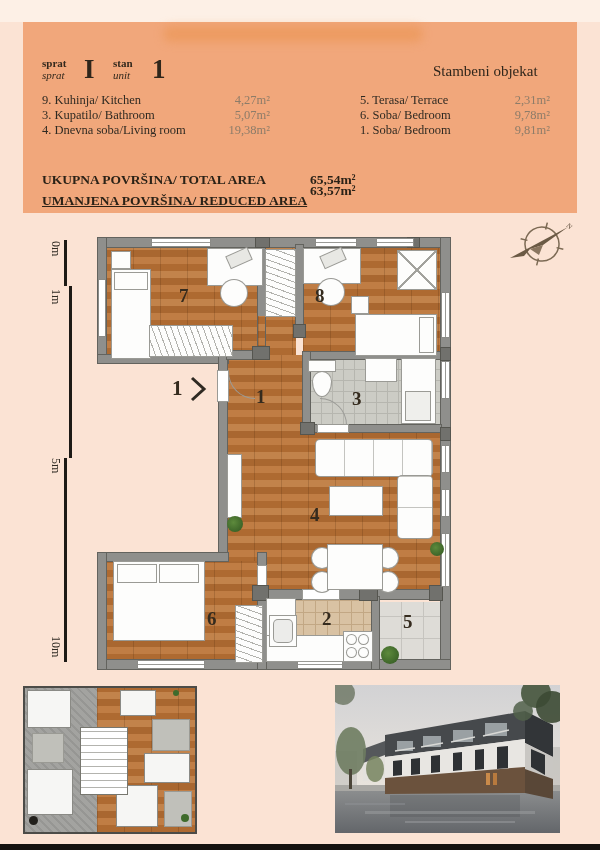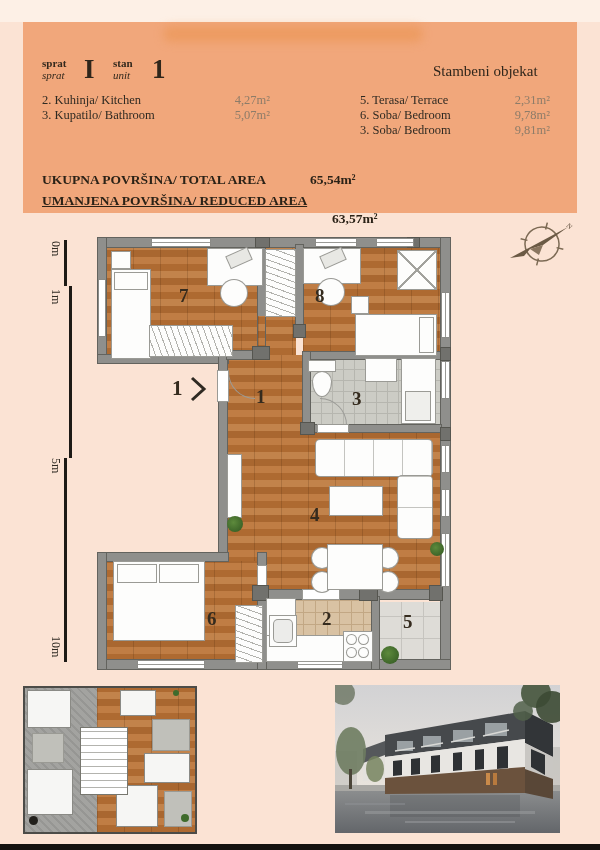--- a/index.html
+++ b/index.html
@@ -84,47 +84,51 @@
   <div class="abs stack" style="left:90px;top:35px;">
     <div class="b">stan</div>
     <div class="i">unit</div>
   </div>
   <div class="abs bignum" style="left:129px;top:32px;">1</div>
 
   <div class="abs typ" style="left:410px;top:41px;">Stambeni objekat</div>
 
   <div class="abs rlist" style="left:19px;top:71px;width:228px;">
     <div class="row">
-        <span>2. Kuhinja/ Kitchen</span>
+        <span>9. Kuhinja/ Kitchen</span>
         <span class="rarea">4,27m²</span>
       </div>
     <div class="row">
         <span>3. Kupatilo/ Bathroom</span>
         <span class="rarea">5,07m²</span>
       </div>
+    <div class="row">
+        <span>4. Dnevna soba/Living room</span>
+        <span class="rarea">19,38m²</span>
+      </div>
   </div>
   <div class="abs rlist" style="left:337px;top:71px;width:190px;">
     <div class="row">
         <span>5. Terasa/ Terrace</span>
         <span class="rarea">2,31m²</span>
       </div>
     <div class="row">
         <span>6. Soba/ Bedroom</span>
         <span class="rarea">9,78m²</span>
       </div>
     <div class="row">
-        <span>3. Soba/ Bedroom</span>
+        <span>1. Soba/ Bedroom</span>
         <span class="rarea">9,81m²</span>
       </div>
   </div>
 
   <div class="abs tot" style="left:19px;top:150px;">UKUPNA POVRŠINA/ TOTAL AREA</div>
   <div class="abs tot" style="left:287px;top:150px;">65,54m²</div>
   <div class="abs tot" style="left:19px;top:171px;text-decoration:underline;">UMANJENA POVRŠINA/ REDUCED AREA</div>
-  <div class="abs tot" style="left:287px;top:189px;margin-left:22px;">63,57m²</div>
+  <div class="abs tot" style="left:287px;top:161px;">63,57m²</div>
 </div>
 
 <div class="sbar" style="left:64px;top:240px;width:3px;height:46px;"></div>
 <div class="sbar" style="left:69px;top:286px;width:3px;height:172px;"></div>
 <div class="sbar" style="left:64px;top:458px;width:3px;height:204px;"></div>
 <div class="stext" style="left:48px;top:241px;">0m</div>
 <div class="stext" style="left:48px;top:289px;">1m</div>
 <div class="stext" style="left:48px;top:458px;">5m</div>
 <div class="stext" style="left:48px;top:636px;">10m</div>
 

